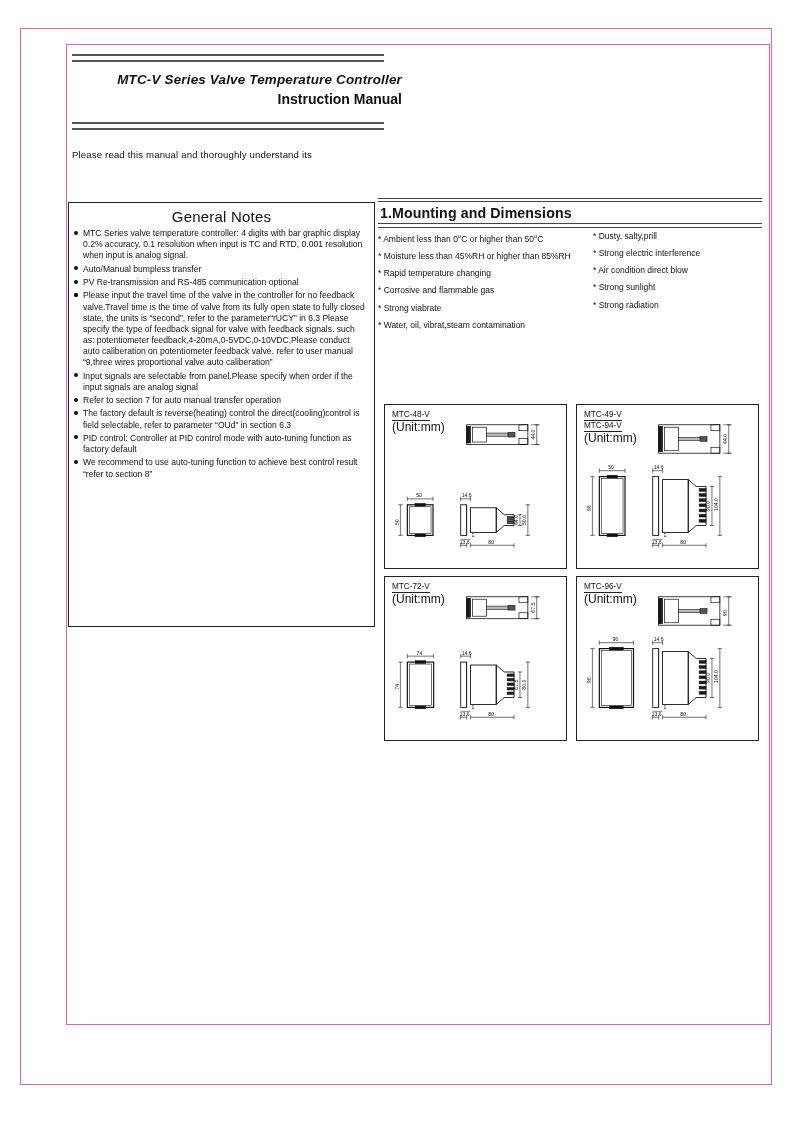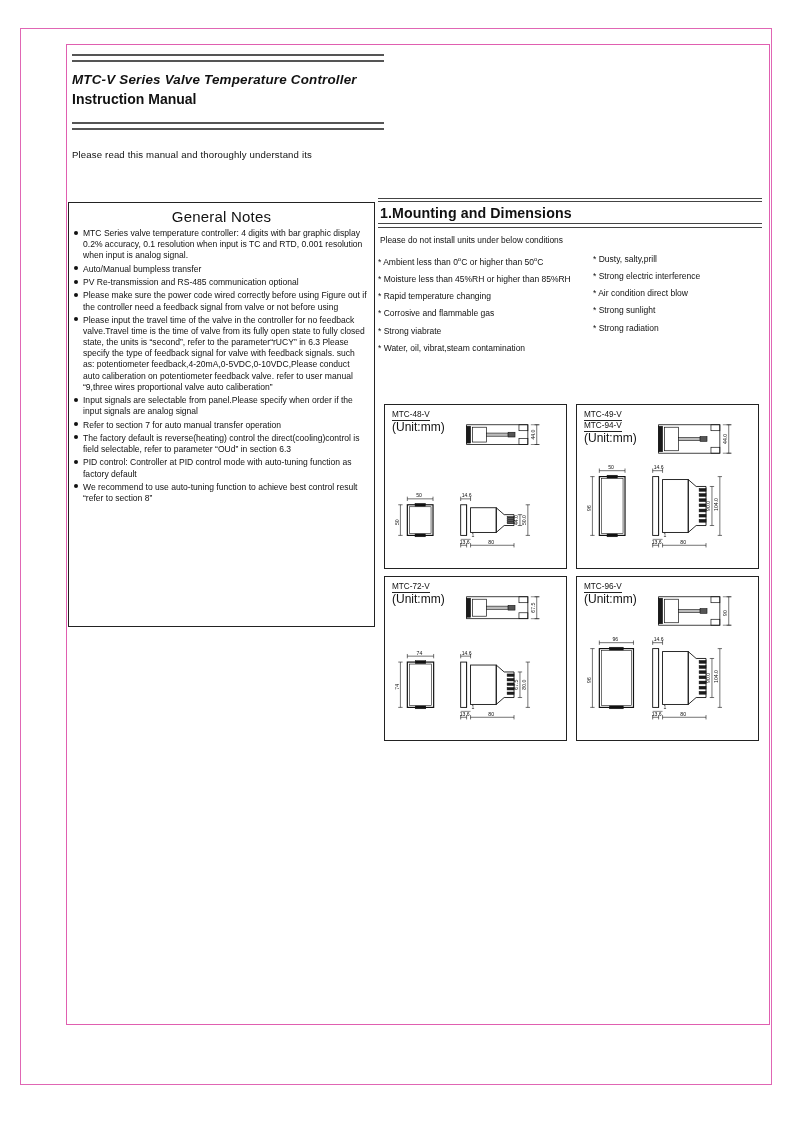--- a/index.html
+++ b/index.html
@@ -9,21 +9,21 @@
 
   
   .frame-outer{position:absolute;left:20px;top:28px;width:752px;height:1057px;border:1.3px solid #e066b4;box-sizing:border-box;}
   .frame-inner{position:absolute;left:66px;top:44px;width:704px;height:981px;border:1.3px solid #e05fb0;box-sizing:border-box;}
 
   .content{position:absolute;left:66px;top:44px;width:704px;height:981px;}
 
   
   .hdr-rule{position:absolute;left:6px;width:312px;border-top:2.4px solid #555;}
   .hdr-rule2{position:absolute;left:6px;width:312px;border-top:2.4px solid #555;}
-  .title-wrap{position:absolute;left:6px;top:28px;width:330px;text-align:left;}
+  .title-wrap{position:absolute;left:6px;top:28px;width:330px;text-align:right;}
   .t1{font-size:13.4px;font-weight:bold;font-style:italic;letter-spacing:.2px;white-space:nowrap;}
   .t2{font-size:14px;font-weight:bold;margin-top:4px;}
 
   .intro{position:absolute;left:6px;top:98px;width:330px;font-size:9.6px;line-height:25px;letter-spacing:.15px;}
 
   
   .gn-box{position:absolute;left:2px;top:158px;width:307px;height:425px;border:1.1px solid #222;box-sizing:border-box;background:#fff;}
   .gn-title{text-align:center;font-size:15px;margin:5px 0 3px 0;letter-spacing:.2px;}
   .gn-list{margin:0;padding:0;list-style:none;}
   .gn-list li{position:relative;font-size:8.55px;line-height:11.15px;padding:0 6px 0 14px;margin-bottom:2.2px;}
@@ -77,38 +77,37 @@
     <div class="intro">
       <div>Please  read  this manual and thoroughly understand its</div>
     </div>
 
     <div class="gn-box">
       <div class="gn-title">General Notes</div>
       <ul class="gn-list" id="gn-list">
           <li><span class="bul"></span><span>MTC Series valve temperature controller: 4 digits with bar graphic display 0.2% accuracy, 0.1 resolution when input is TC and RTD, 0.001 resolution when input is analog signal.</span></li>
           <li><span class="bul"></span><span>Auto/Manual bumpless transfer</span></li>
           <li><span class="bul"></span><span>PV Re-transmission and RS-485 communication optional</span></li>
-          <li><span class="bul"></span><span>Please make sure the power code wired correctly before using Figure out if the controller need a feedback signal from valve or not before using</span></li>
+          <li><span class="bul"></span></li>
           <li><span class="bul"></span><span>Please input the travel time of the valve in the controller for no feedback valve.Travel time is the time of valve from its fully open state to fully closed state, the units is “second”, refer to the parameter“rUCY” in 6.3 Please specify the type of feedback signal for valve with feedback signals. such as: potentiometer feedback,4-20mA,0-5VDC,0-10VDC,Please conduct  auto caliberation on potentiometer feedback valve. refer to user manual “9,three wires proportional valve auto caliberation”</span></li>
           <li><span class="bul"></span><span>Input signals are selectable from panel.Please specify when order if the input signals are analog signal</span></li>
           <li><span class="bul"></span><span> Refer to section 7 for auto manual transfer operation</span></li>
           <li><span class="bul"></span><span>The factory default is reverse(heating) control the direct(cooling)control is field selectable, refer to parameter “OUd” in section 6.3</span></li>
           <li><span class="bul"></span><span>PID control: Controller at PID control mode with auto-tuning function as factory default</span></li>
           <li><span class="bul"></span><span>We recommend to use auto-tuning function to achieve best control result “refer to section 8”</span></li>
         </ul>
     </div>
 
     <div class="rc">
       <div class="sec-rule-top">
           <i></i>
         </div>
       <div class="sec-title">1.Mounting  and Dimensions</div>
       <div class="sec-rule-bot"></div>
 
-      <div class="cond-lead">Please do not install units under below conditions</div>
 
       <div class="cond-cols">
         <ul class="cond-left" id="cond-left">
             <li>* Ambient less than 0<sup class="deg">o</sup>C or higher than 50<sup class="deg">o</sup>C</li>
             <li>* Moisture less than 45%RH or higher than 85%RH</li>
             <li>* Rapid temperature changing</li>
             <li>* Corrosive and flammable gas</li>
             <li>* Strong viabrate</li>
             <li>* Water, oil, vibrat,steam contamination</li>
           </ul>

